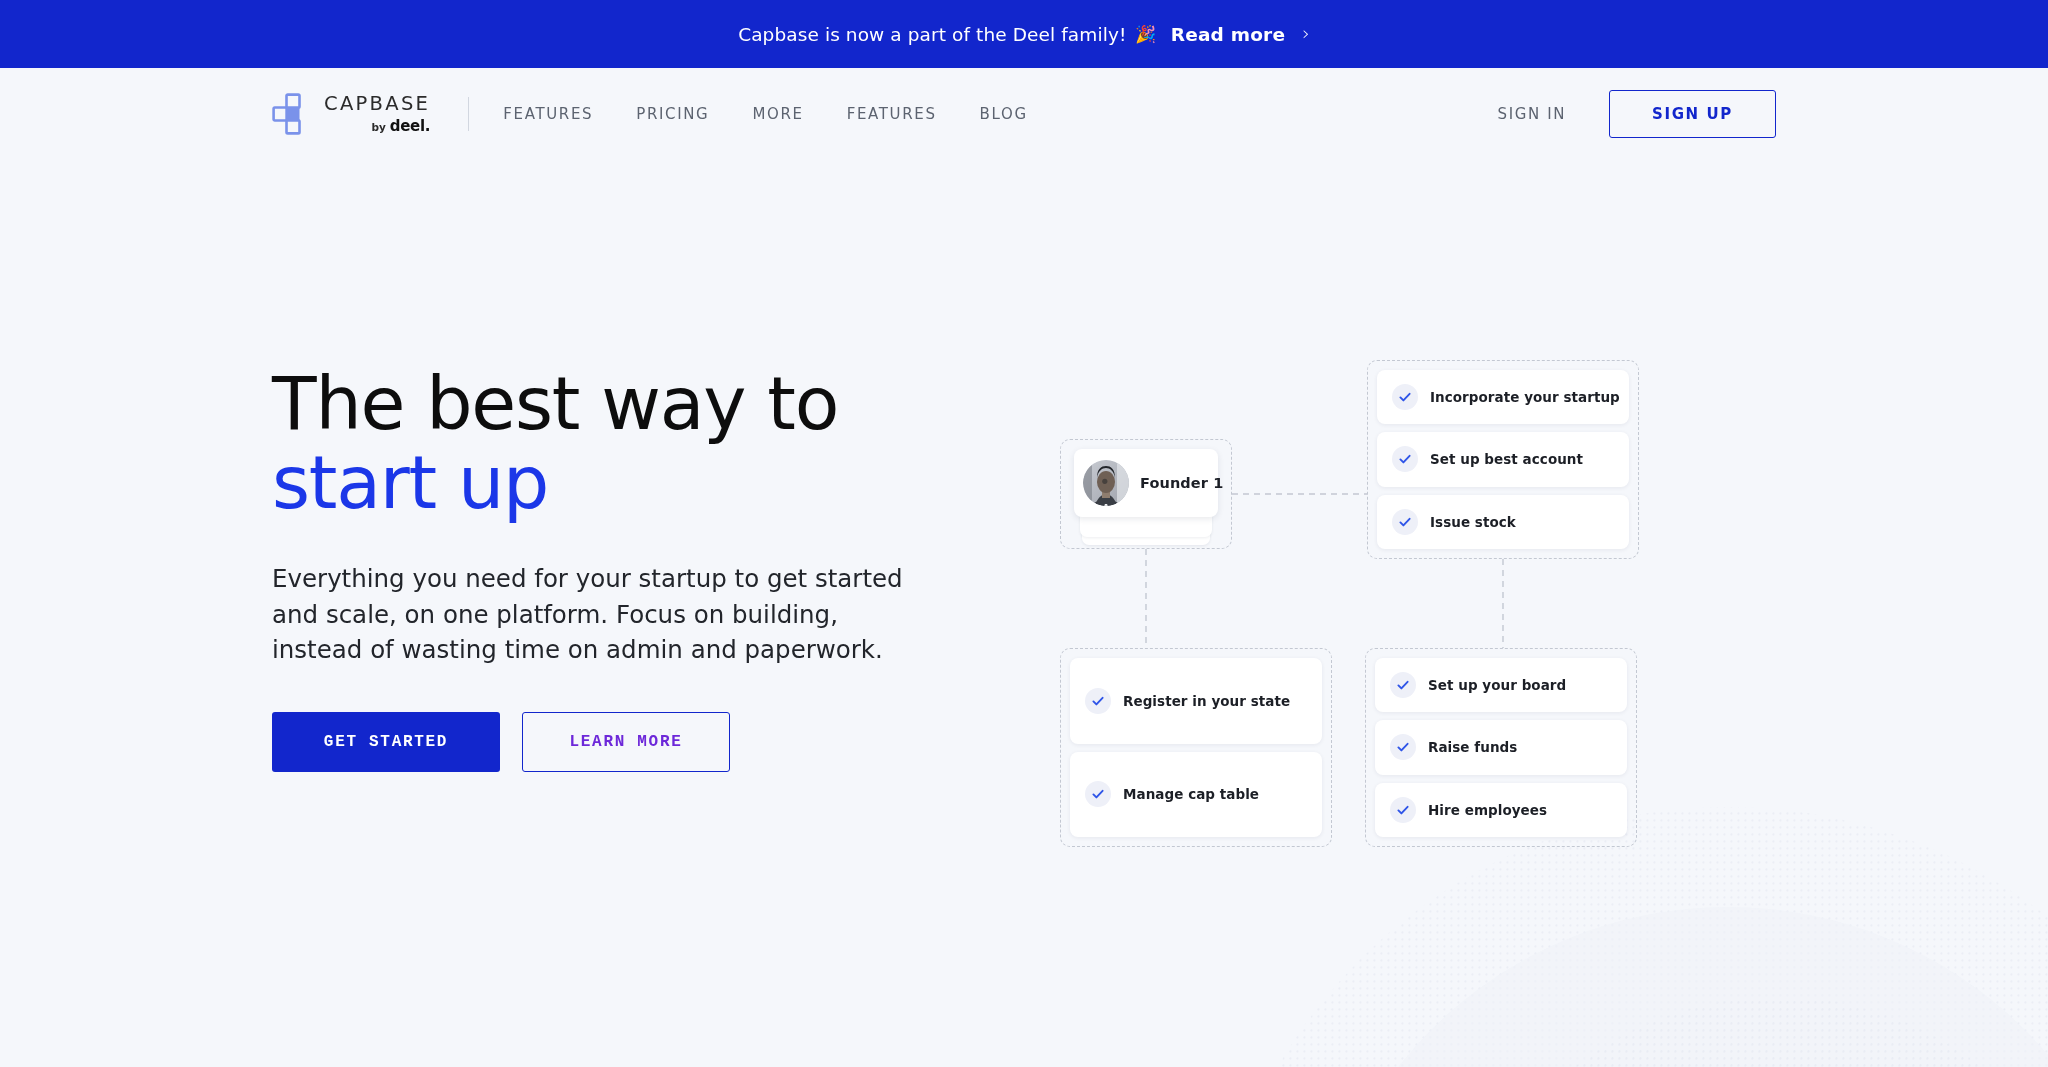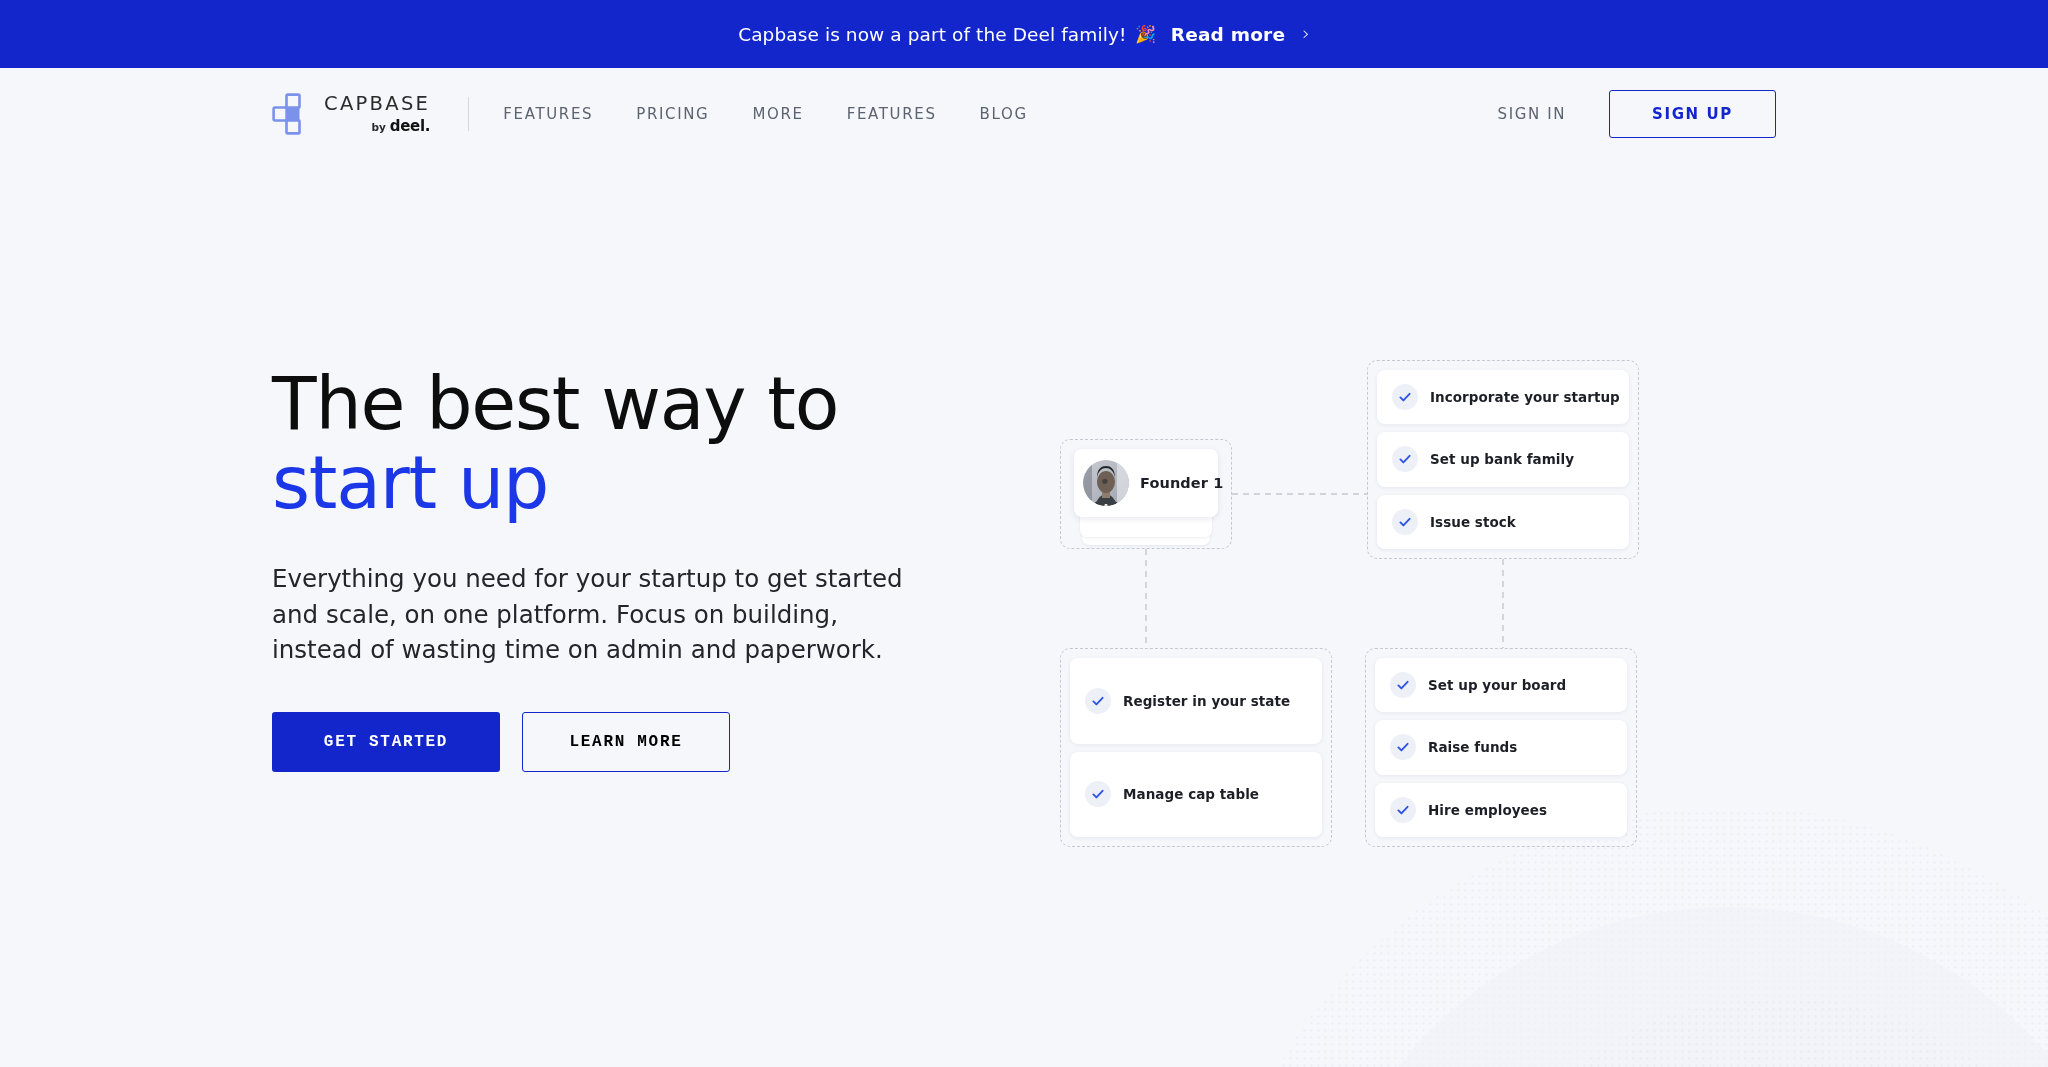--- a/index.html
+++ b/index.html
@@ -219,21 +219,21 @@
   }
   .btn-primary {
     width: 228px;
     background: #1226cc;
     color: #ffffff;
     border: none;
   }
   .btn-secondary {
     width: 208px;
     background: transparent;
-    color: #000000;
+    color: #6d28d9;
     border: 1.6px solid #1226cc;
   }
 
   
   .diagram {
     position: absolute;
     left: 1060px;
     top: 360px;
     width: 760px;
     height: 545px;
@@ -475,21 +475,21 @@
             </svg>
         </span>
         <span class="task-label">Incorporate your startup</span>
       </div>
       <div class="task-card">
         <span class="check-circle">
           <svg width="14" height="14" viewBox="0 0 14 14" aria-hidden="true">
               <path d="M2.4 7.4l3 3 6.2-6.6" fill="none" stroke="#2f55e8" stroke-width="1.9" stroke-linecap="round" stroke-linejoin="round"></path>
             </svg>
         </span>
-        <span class="task-label">Set up bank family</span>
+        <span class="task-label">Set up best account</span>
       </div>
       <div class="task-card">
         <span class="check-circle">
           <svg width="14" height="14" viewBox="0 0 14 14" aria-hidden="true">
               <path d="M2.4 7.4l3 3 6.2-6.6" fill="none" stroke="#2f55e8" stroke-width="1.9" stroke-linecap="round" stroke-linejoin="round"></path>
             </svg>
         </span>
         <span class="task-label">Issue stock</span>
       </div>
     </div>

